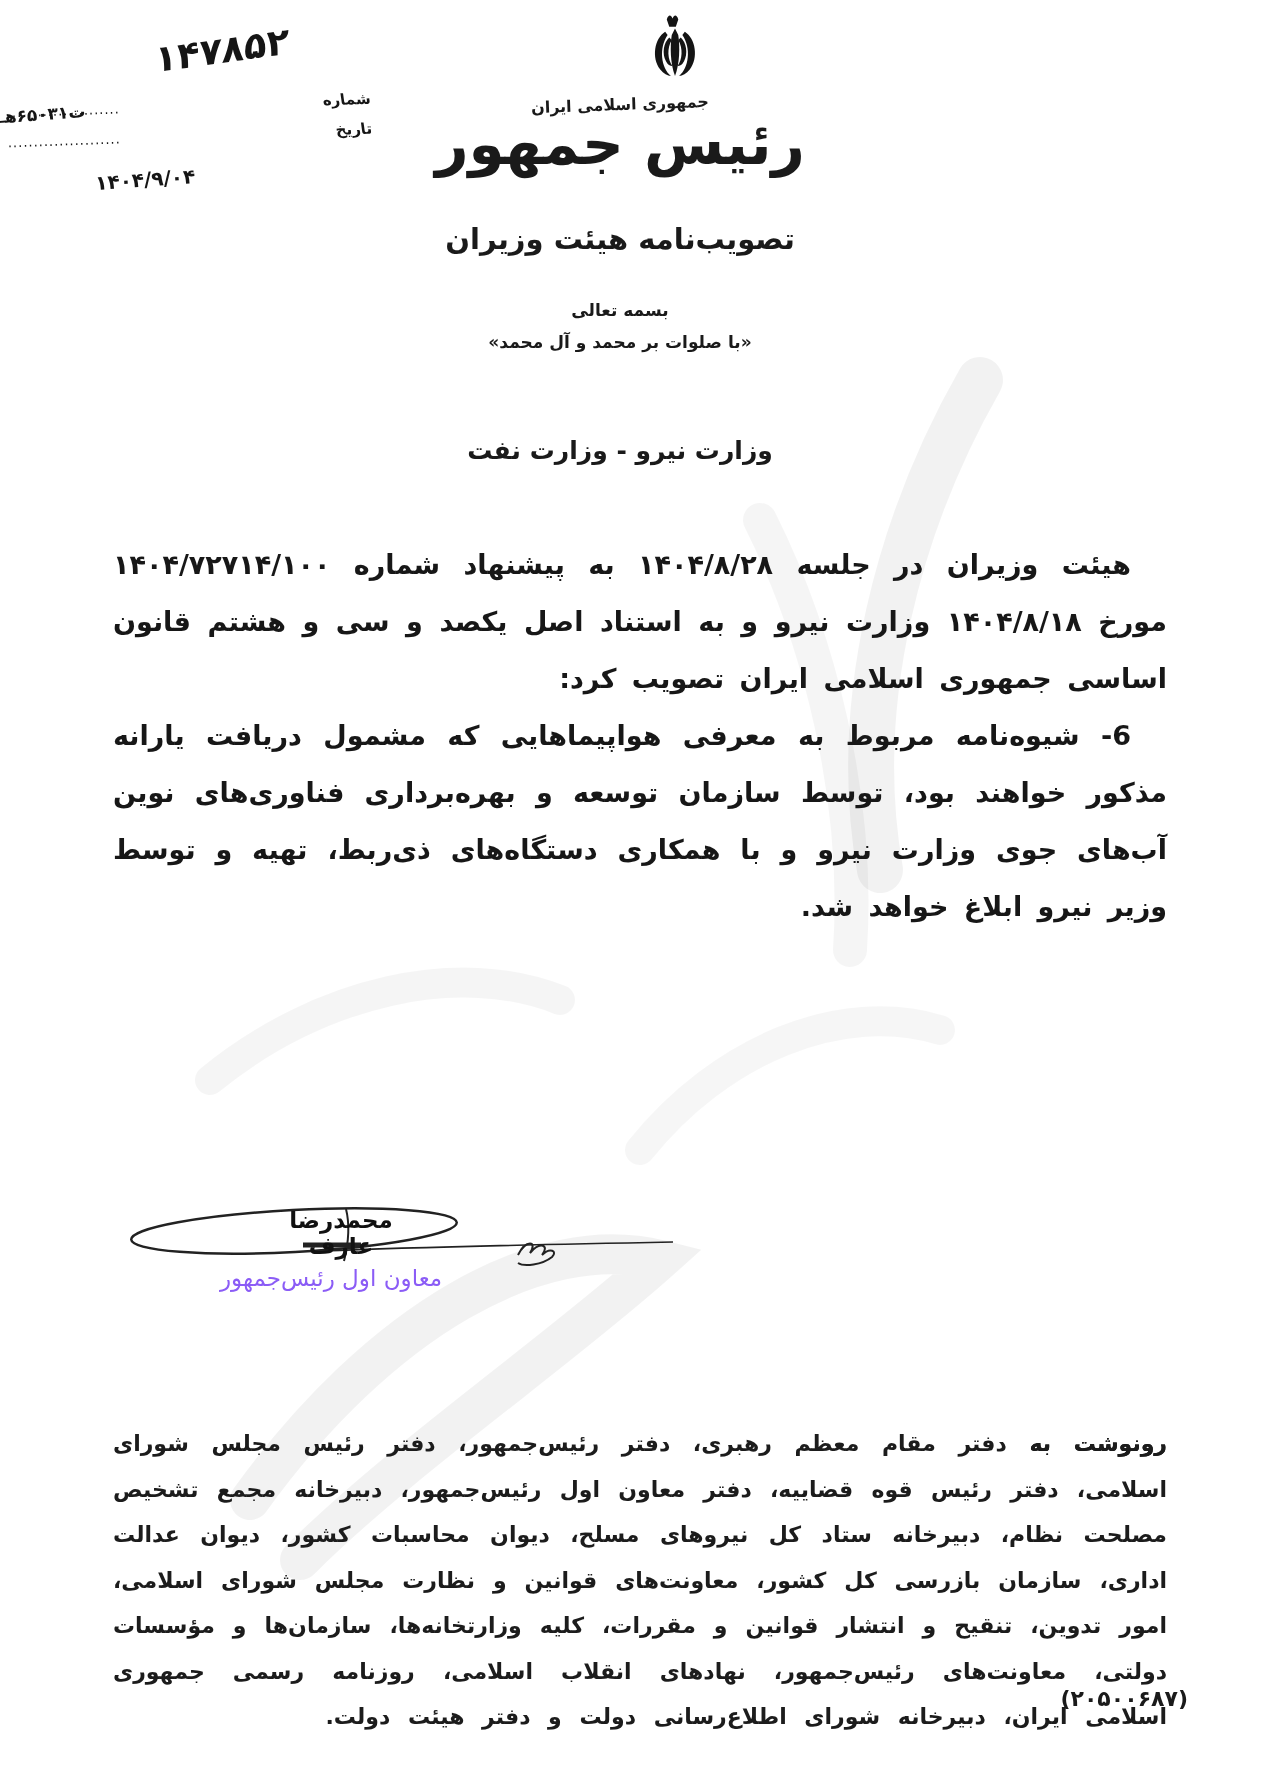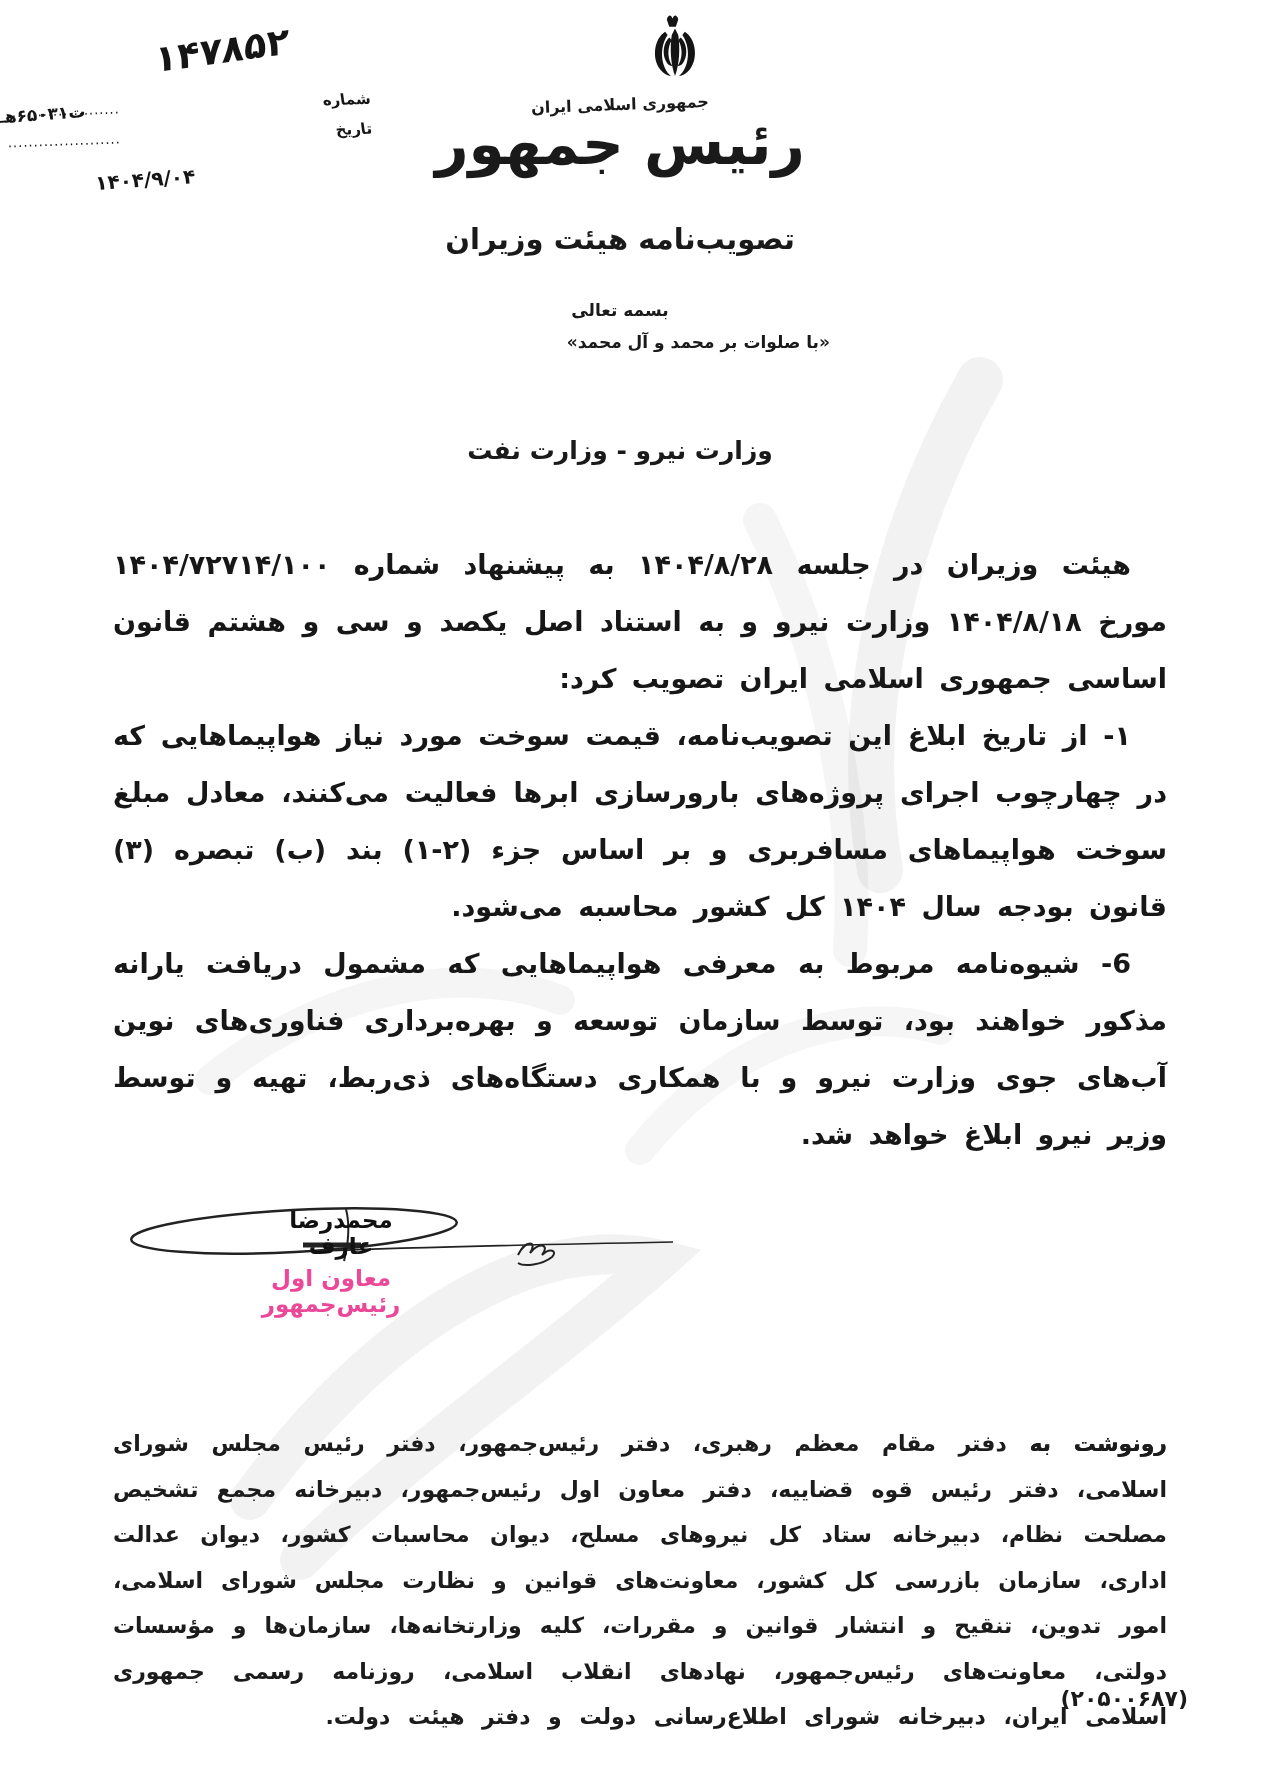--- a/index.html
+++ b/index.html
@@ -35,39 +35,39 @@
   .emblem{position:absolute;top:12px;left:640px;width:70px;height:82px;z-index:2;}
   .country{position:absolute;top:95px;left:430px;width:380px;text-align:center;
     font-size:16px;font-weight:bold;transform:rotate(-2deg);z-index:2;}
   .office{position:absolute;top:110px;left:410px;width:420px;text-align:center;
     font-size:58px;font-weight:bold;z-index:2;}
   .doctype{position:absolute;top:222px;left:410px;width:420px;text-align:center;
     font-size:29px;font-weight:bold;z-index:2;}
   
   .inv1{position:absolute;top:300px;left:410px;width:420px;text-align:center;
     font-size:17px;font-weight:bold;z-index:2;}
-  .inv2{position:absolute;top:332px;left:410px;width:420px;
+  .inv2{position:absolute;top:332px;left:410px;width:420px;text-align:center;
     font-size:17px;font-weight:bold;z-index:2;}
   
   .addressee{position:absolute;top:428px;left:390px;width:460px;text-align:center;
     font-size:25px;font-weight:bold;letter-spacing:1px;z-index:2;margin-top:8px;}
   
   .bodytext{
     position:absolute;top:536px;left:113px;width:1054px;z-index:2;
     font-size:27px;font-weight:bold;line-height:57px;
     text-align:justify;word-spacing:6px;color:#171717;
   }
   .bodytext p{margin:0;text-indent:36px;}
   
   .signature{position:absolute;top:1193px;left:98px;width:580px;height:118px;z-index:2;}
   .signature svg{position:absolute;inset:0;}
   .sig-name{position:absolute;left:168px;top:14px;width:150px;text-align:center;
     font-size:23px;font-weight:bold;color:#111;}
   .sig-title{position:absolute;left:116px;top:72px;width:234px;text-align:center;
-    font-size:23px;font-weight:bold;color:#ec4899;}
+    font-size:23px;font-weight:normal;color:#8b5cf6;}
   
   .footer{
     position:absolute;top:1421px;left:113px;width:1054px;z-index:2;
     font-size:22px;font-weight:bold;line-height:45.5px;
     text-align:justify;word-spacing:10px;color:#1c1c1c;
   }
   .footer .cc-label{font-weight:bold;text-shadow:0 0 0.6px #000;}
   .refnum{position:absolute;top:1686px;right:92px;font-size:22px;font-weight:bold;z-index:2;}
 </style>
 </head>
@@ -113,21 +113,20 @@
   <div class="office">رئیس جمهور</div>
   <div class="doctype">تصویب‌نامه هیئت وزیران</div>
 
   <div class="inv1">بسمه تعالی</div>
   <div class="inv2">«با صلوات بر محمد و آل محمد»</div>
 
   <div class="addressee">وزارت نیرو - وزارت نفت</div>
 
   <div class="bodytext">
     <p>هیئت وزیران در جلسه ۱۴۰۴/۸/۲۸ به پیشنهاد شماره ۱۴۰۴/۷۲۷۱۴/۱۰۰ مورخ ۱۴۰۴/۸/۱۸ وزارت نیرو و به استناد اصل یکصد و سی و هشتم قانون اساسی جمهوری اسلامی ایران تصویب کرد:</p>
-    <p>۱- از تاریخ ابلاغ این تصویب‌نامه، قیمت سوخت مورد نیاز هواپیماهایی که در چهارچوب اجرای پروژه‌های بارورسازی ابرها فعالیت می‌کنند، معادل مبلغ سوخت هواپیماهای مسافربری و بر اساس جزء (۲-۱) بند (ب) تبصره (۳) قانون بودجه سال ۱۴۰۴ کل کشور محاسبه می‌شود.</p>
     <p>6- شیوه‌نامه مربوط به معرفی هواپیماهایی که مشمول دریافت یارانه مذکور خواهند بود، توسط سازمان توسعه و بهره‌برداری فناوری‌های نوین آب‌های جوی وزارت نیرو و با همکاری دستگاه‌های ذی‌ربط، تهیه و توسط وزیر نیرو ابلاغ خواهد شد.</p>
   </div>
 
   <div class="signature">
     <svg viewBox="0 0 580 118" aria-hidden="true">
       <g fill="none" stroke="#222">
         <ellipse cx="196" cy="38" rx="163" ry="21" stroke-width="2.5" transform="rotate(-3 196 38)"></ellipse>
         <path d="M248 16 C252 32 250 52 246 68" stroke-width="2"></path>
         <path d="M205 52 L263 52" stroke-width="5"></path>
         <path d="M225 58 C320 54 470 51 575 49" stroke-width="1.6"></path>

